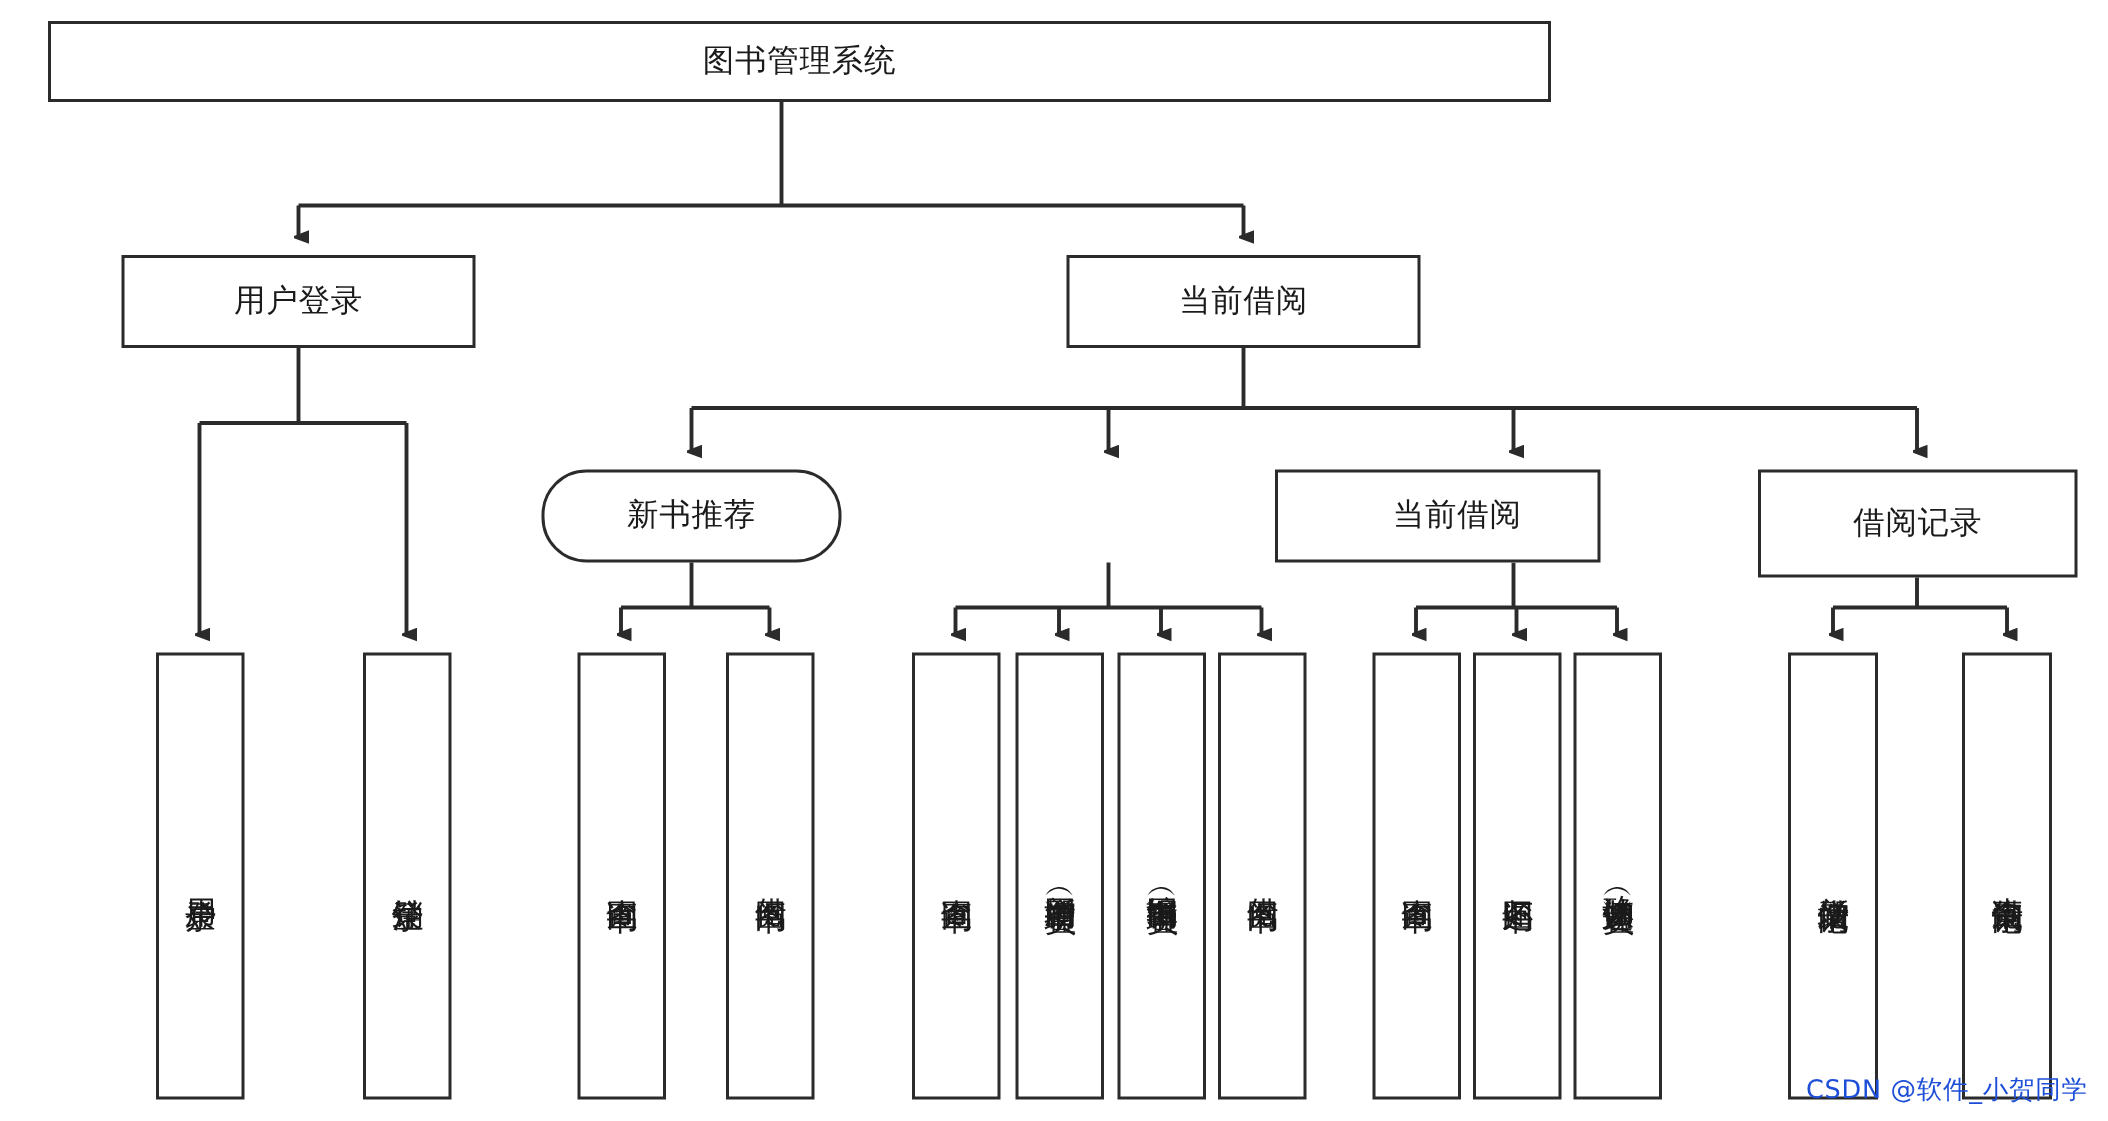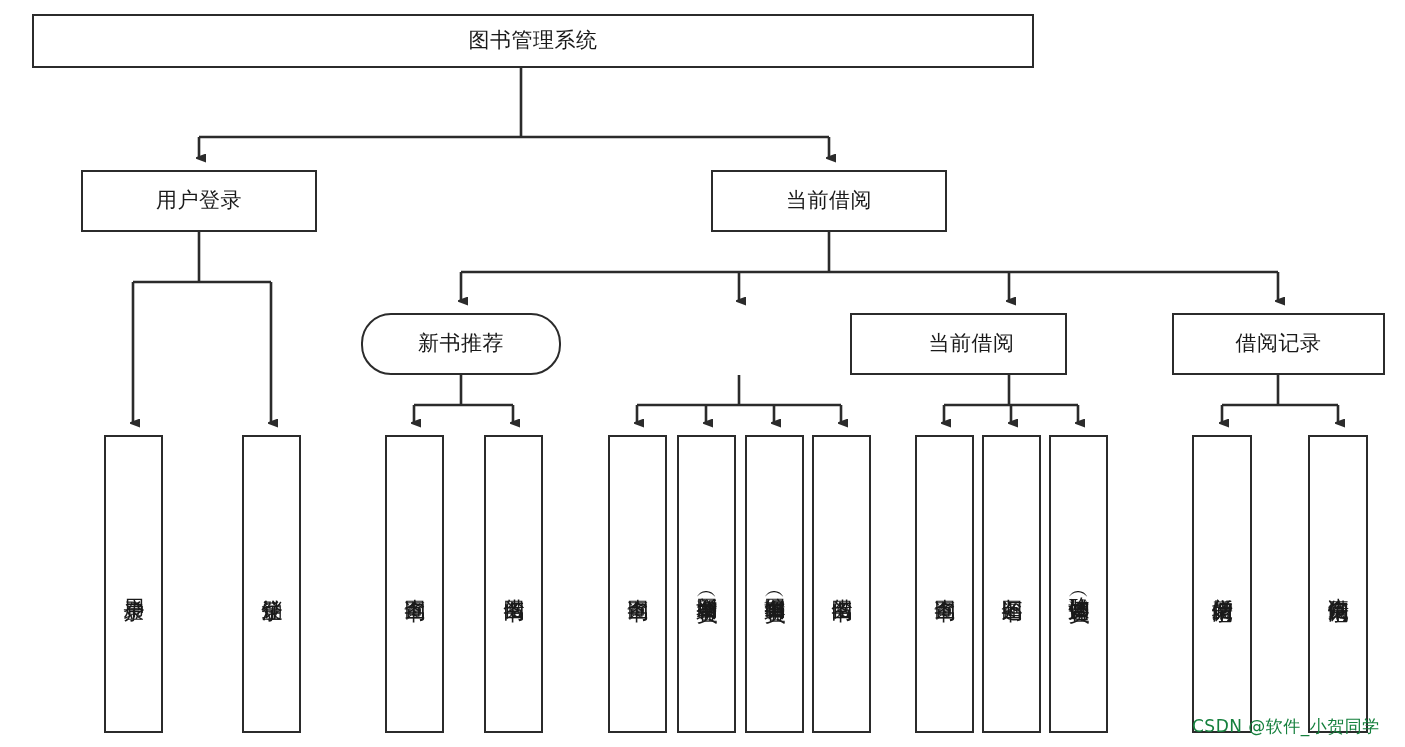--- a/index.html
+++ b/index.html
@@ -55,24 +55,25 @@
   .node.vert .label {
     writing-mode: vertical-rl;
     text-orientation: upright;
     font-size: 21px;
     line-height: 1.18;
     letter-spacing: 1px;
     max-height: 100%;
   }
   #watermark {
     position: absolute;
-    color: #15803d;
+    color: #1d4ed8;
     font-size: 17px;
     white-space: nowrap;
     letter-spacing: 0.5px;
+    padding-left: 12px;
   }
 </style>
 </head>
 <body>
 
 <div id="canvas">
 
   <svg class="connectors" viewBox="0 0 1405 747" xmlns="http://www.w3.org/2000/svg">
     <defs>
       <marker id="arrow" markerWidth="10" markerHeight="10" refX="4.5" refY="7" orient="auto" markerUnits="userSpaceOnUse">
@@ -134,21 +135,21 @@
   <div class="node horiz" style="left:711px; top:170px; width:236px; height:62px;">
     <span class="label">当前借阅</span>
   </div>
 
   <div class="node horiz" style="left:361px; top:313px; width:200px; height:62px;border-radius:30px;">
     <span class="label">新书推荐</span>
   </div>
   <div class="node horiz" style="left:850px; top:313px; width:217px; height:62px;padding-left:26px;">
     <span class="label">当前借阅</span>
   </div>
-  <div class="node horiz" style="left:1172px; top:313px; width:213px; height:62px;">
+  <div class="node horiz" style="left:1172px; top:313px; width:213px; height:72px;">
     <span class="label">借阅记录</span>
   </div>
 
   <div class="node vert" style="left:104px; top:435px; width:59px; height:298px;">
     <span class="label">用户登录</span>
   </div>
   <div class="node vert" style="left:242px; top:435px; width:59px; height:298px;">
     <span class="label">注销登录</span>
   </div>
 

